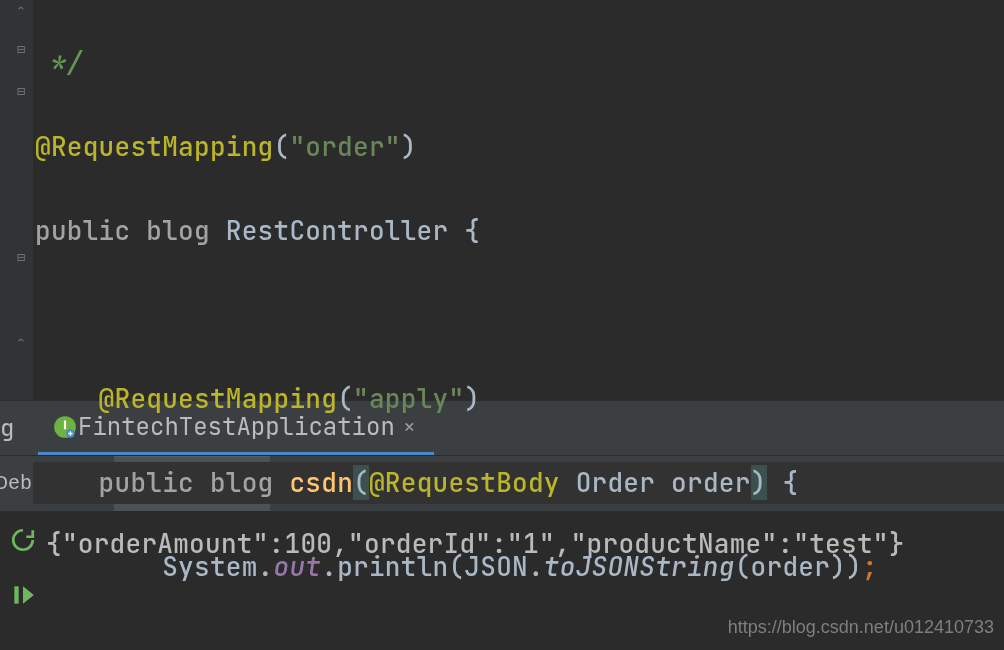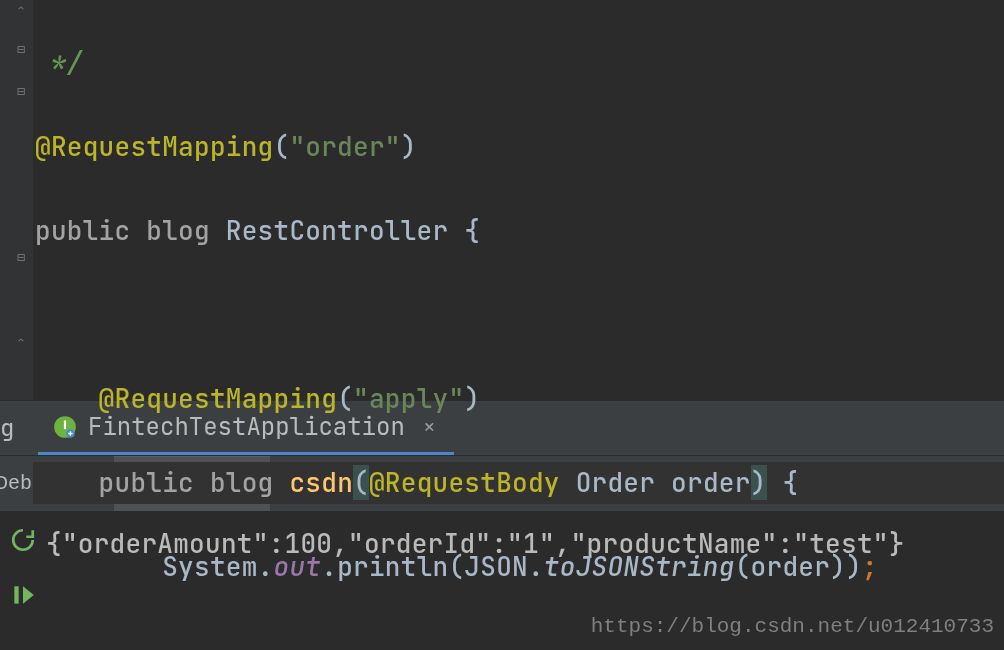--- a/index.html
+++ b/index.html
@@ -73,21 +73,20 @@
     width: 18px;
     color: #bbbbbb;
     padding-left:0;
     overflow:hidden;
   }
   .tab-run {
     display: flex;
     align-items: center;
     height: 100%;
     padding: 0 18px 0 14px;
-    gap: 10px;
     border-bottom: 3px solid #4a88c7;
     margin-left: 20px;
     color: #bbbbbb;
   }
   .bug-icon { width: 26px; height: 26px; position: relative; }
   .bug-icon svg { width: 26px; height: 26px; }
   .close-x { color: #9b9b9b; font-size: 22px; margin-left: 8px; }
 
   .tool-tabs {
     height: 56px;
@@ -134,22 +133,22 @@
     color: #bababa;
     padding-top: 4px;
     font-weight:500;
     letter-spacing:0.3px;
   }
   .watermark {
     position: absolute;
     right: 10px;
     bottom: 12px;
     color: #7f7f7f;
-    font-size: 21px;
-    font-family: Liberation Mono, monospace;
+    font-size: 18px;
+    font-family: Liberation Sans, sans-serif;
     letter-spacing:0;
   }
   .debugger-lbl {
     padding: 0 22px 0 0;
     color:#bbbbbb;
     margin-left: -4px;
   }
 </style>
 </head>
 <body>

